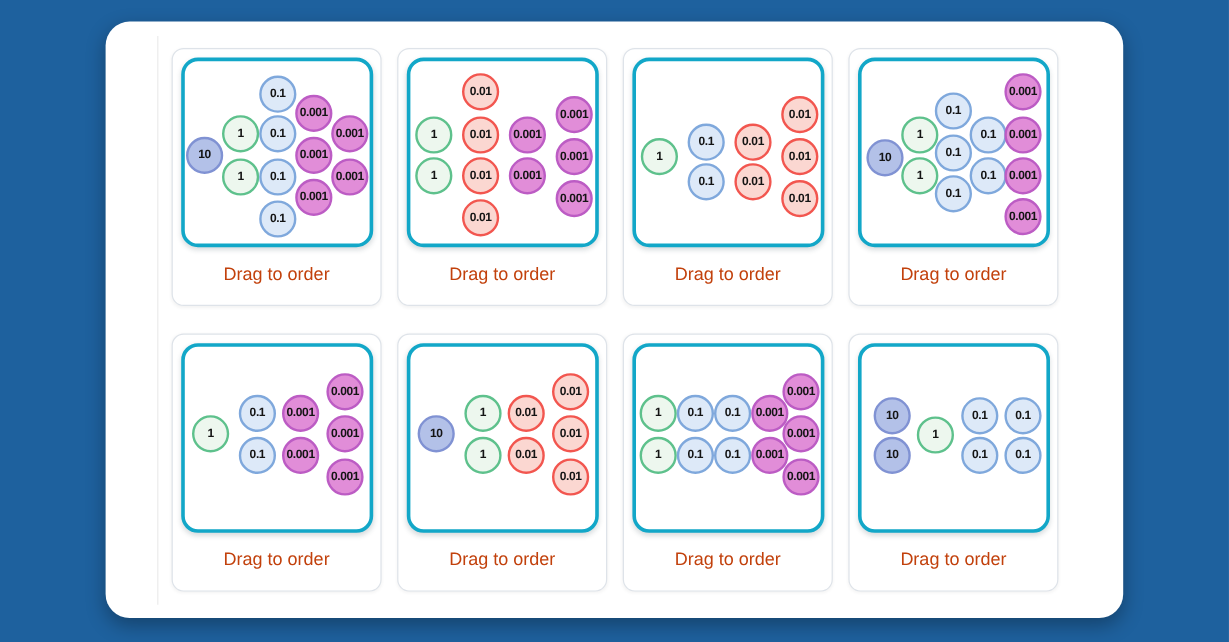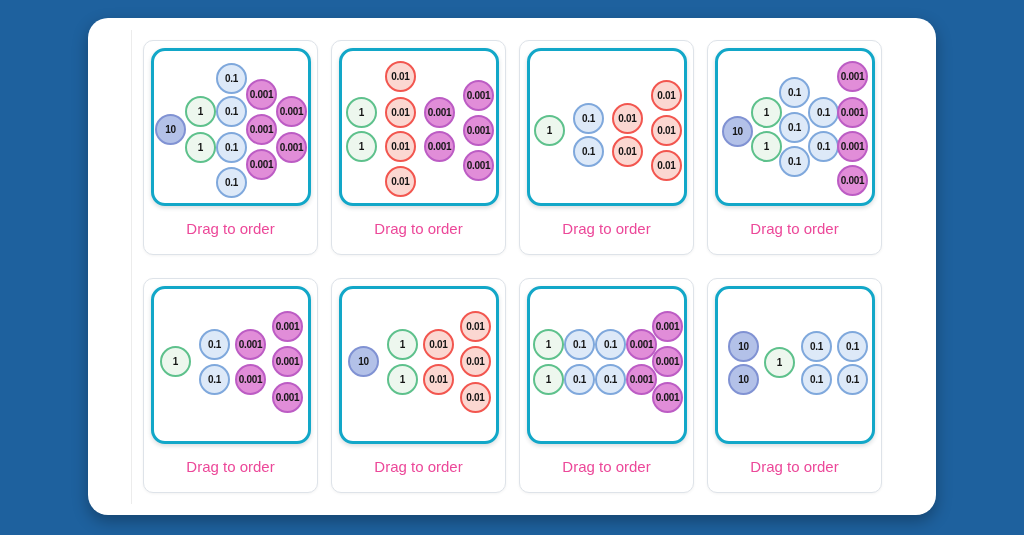--- a/index.html
+++ b/index.html
@@ -70,21 +70,21 @@
     line-height: 27px;
     text-align: center;
     letter-spacing: -0.3px;
     cursor: grab;
     box-sizing: content-box;
   }
   .card-label {
     margin: 14px 0 0 0;
     text-align: center;
     font-size: 15px;
-    color: #ec4899;
+    color: #c2410c;
   }
 </style>
 </head>
 <body>
 
 <div class="stage">
   <div class="inner-edge"></div>
 
   <div class="card c0">
     <div class="zone">

